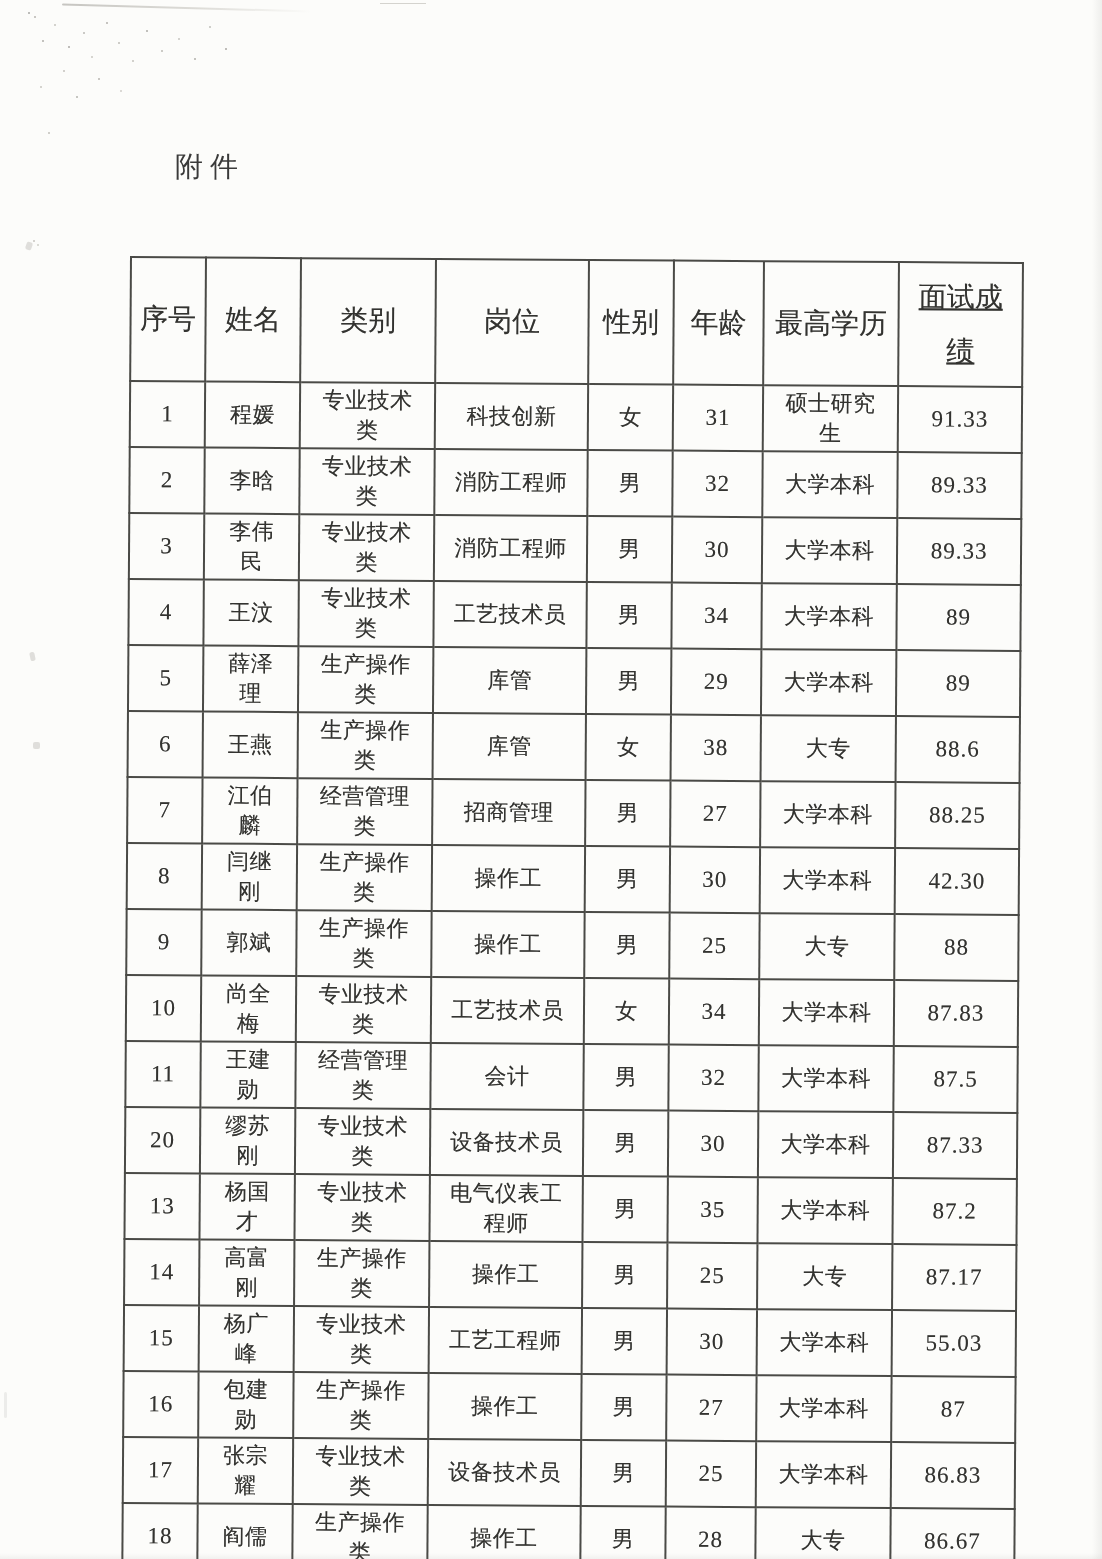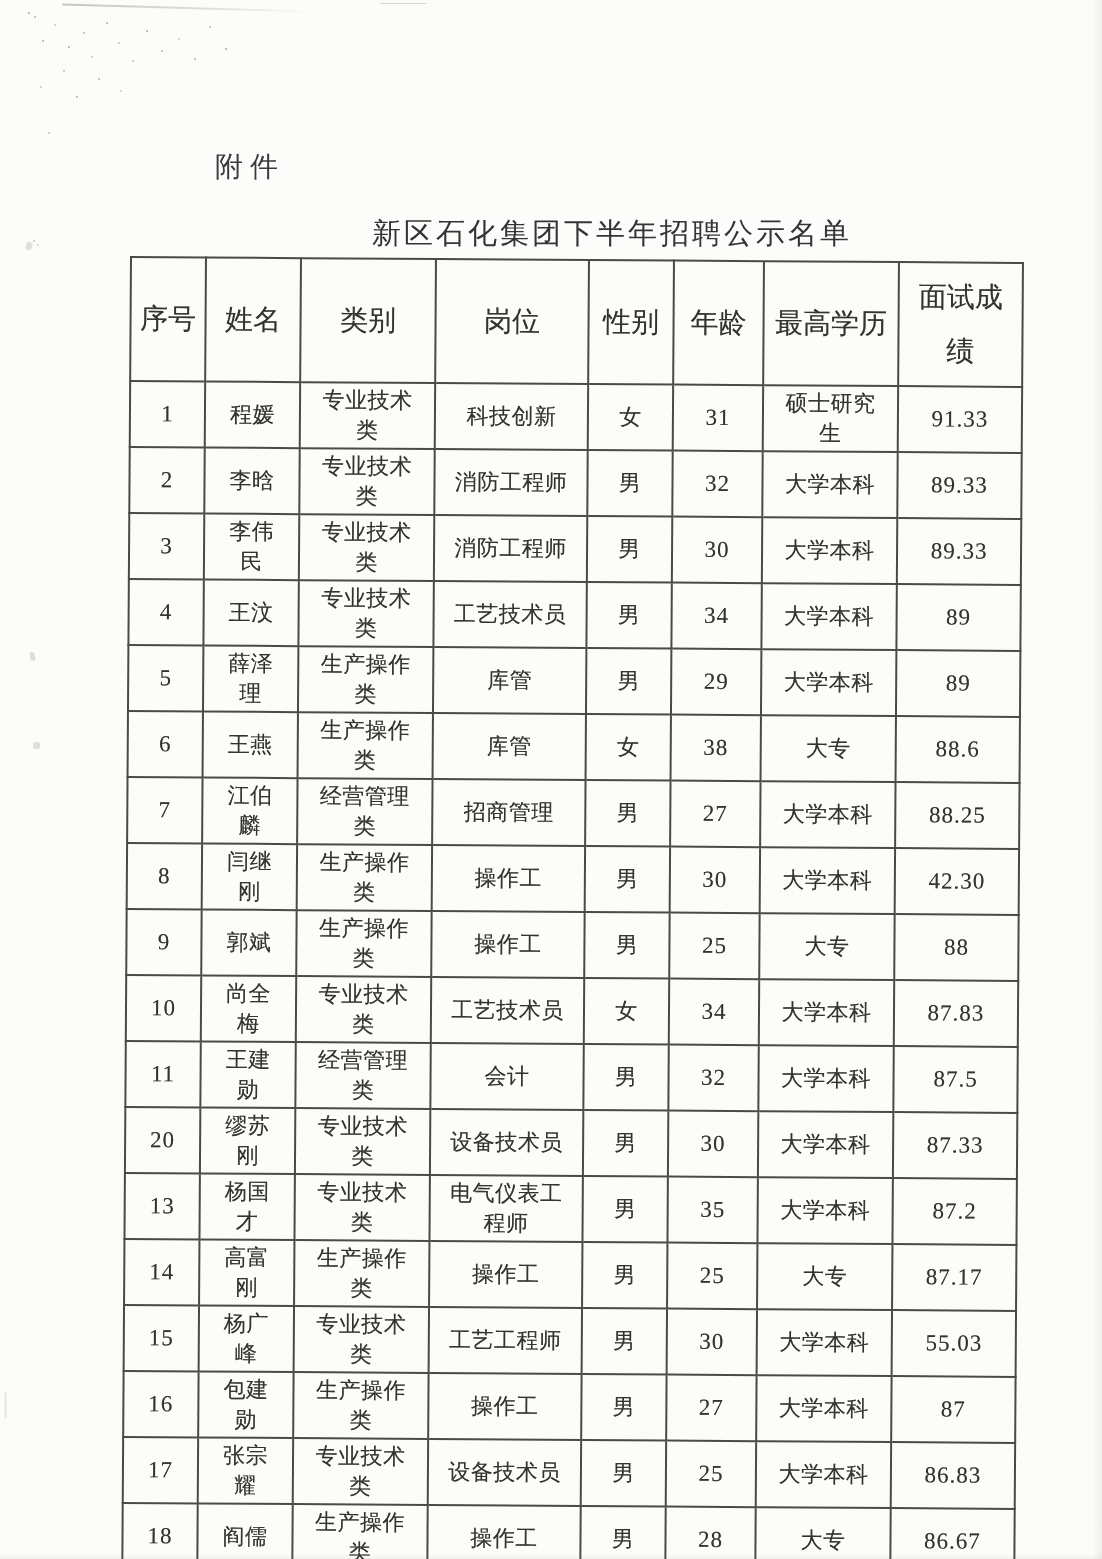--- a/index.html
+++ b/index.html
@@ -51,21 +51,21 @@
   .smudge {
     position: absolute; background: #a9a7a0; opacity: .35; border-radius: 2px;
   }
   .smudge.s1 { left: 26px; top: 242px; width: 6px; height: 8px; transform: rotate(20deg); }
   .smudge.s2 { left: 30px; top: 652px; width: 5px; height: 9px; transform: rotate(-12deg); }
   .smudge.s3 { left: 33px; top: 742px; width: 7px; height: 7px; }
   .smudge.s4 { left: 4px; top: 1392px; width: 3px; height: 26px; opacity: .18; }
 
   .attachment {
     position: absolute; left: 175px; top: 148px;
-    font-size: 28px; letter-spacing: 7px; color: #3a3a3a; margin-left: 40px;
+    font-size: 28px; letter-spacing: 7px; color: #3a3a3a;
   }
   .doc-title {
     position: absolute; left: 372px; top: 214px;
     font-size: 29px; letter-spacing: 3px; color: #343434;
     white-space: nowrap;
   }
 
   .table-wrap {
     position: absolute; left: 130px; top: 256px;
     transform: rotate(0.38deg); transform-origin: 0 0;
@@ -83,21 +83,21 @@
     color: #333330;
     overflow: hidden;
   }
   table.roster th {
     height: 122px;
     font-size: 28px;
     font-weight: normal;
     line-height: 40px;
     padding: 0 4px;
   }
-  table.roster th.th-score { padding: 0 12px; line-height: 54px; }
+  table.roster th.th-score { padding: 0 12px; line-height: 54px; text-decoration: underline; }
   table.roster td {
     height: 50px;
     font-size: 22px;
     line-height: 30px;
     padding: 2px 13px;
     letter-spacing: 0.5px;
   }
   table.roster td.c-no, table.roster td.c-age, table.roster td.c-score {
     font-family: "Liberation Serif", "DejaVu Serif", serif;
     font-size: 23px; letter-spacing: 1px;
@@ -121,21 +121,20 @@
 
   <div class="speckles"></div>
   <div class="hairline-a"></div>
   <div class="hairline-b"></div>
   <div class="smudge s1"></div>
   <div class="smudge s2"></div>
   <div class="smudge s3"></div>
   <div class="smudge s4"></div>
 
   <div class="attachment">附件</div>
-  <div class="doc-title">新区石化集团下半年招聘公示名单</div>
 
   <div class="table-wrap">
     <table class="roster">
       <colgroup>
         <col class="w-no">
           <col class="w-name">
           <col class="w-cat">
           <col class="w-pos">
         <col class="w-sex">
           <col class="w-age">

